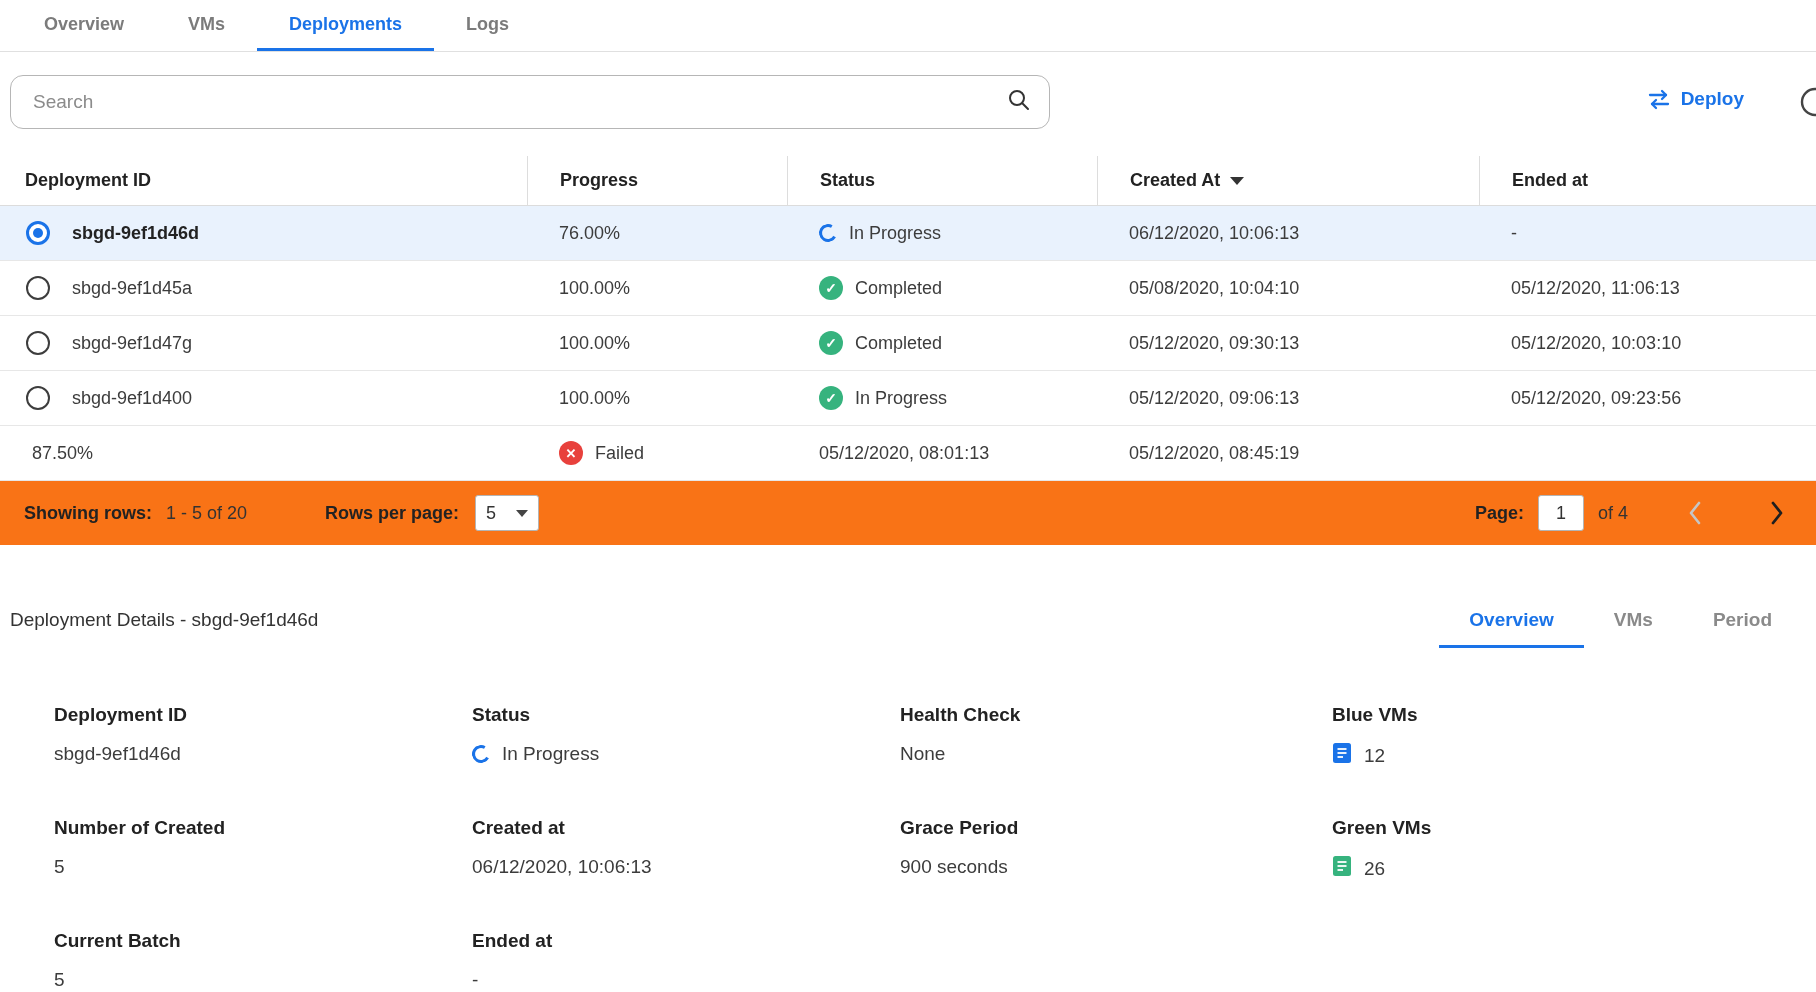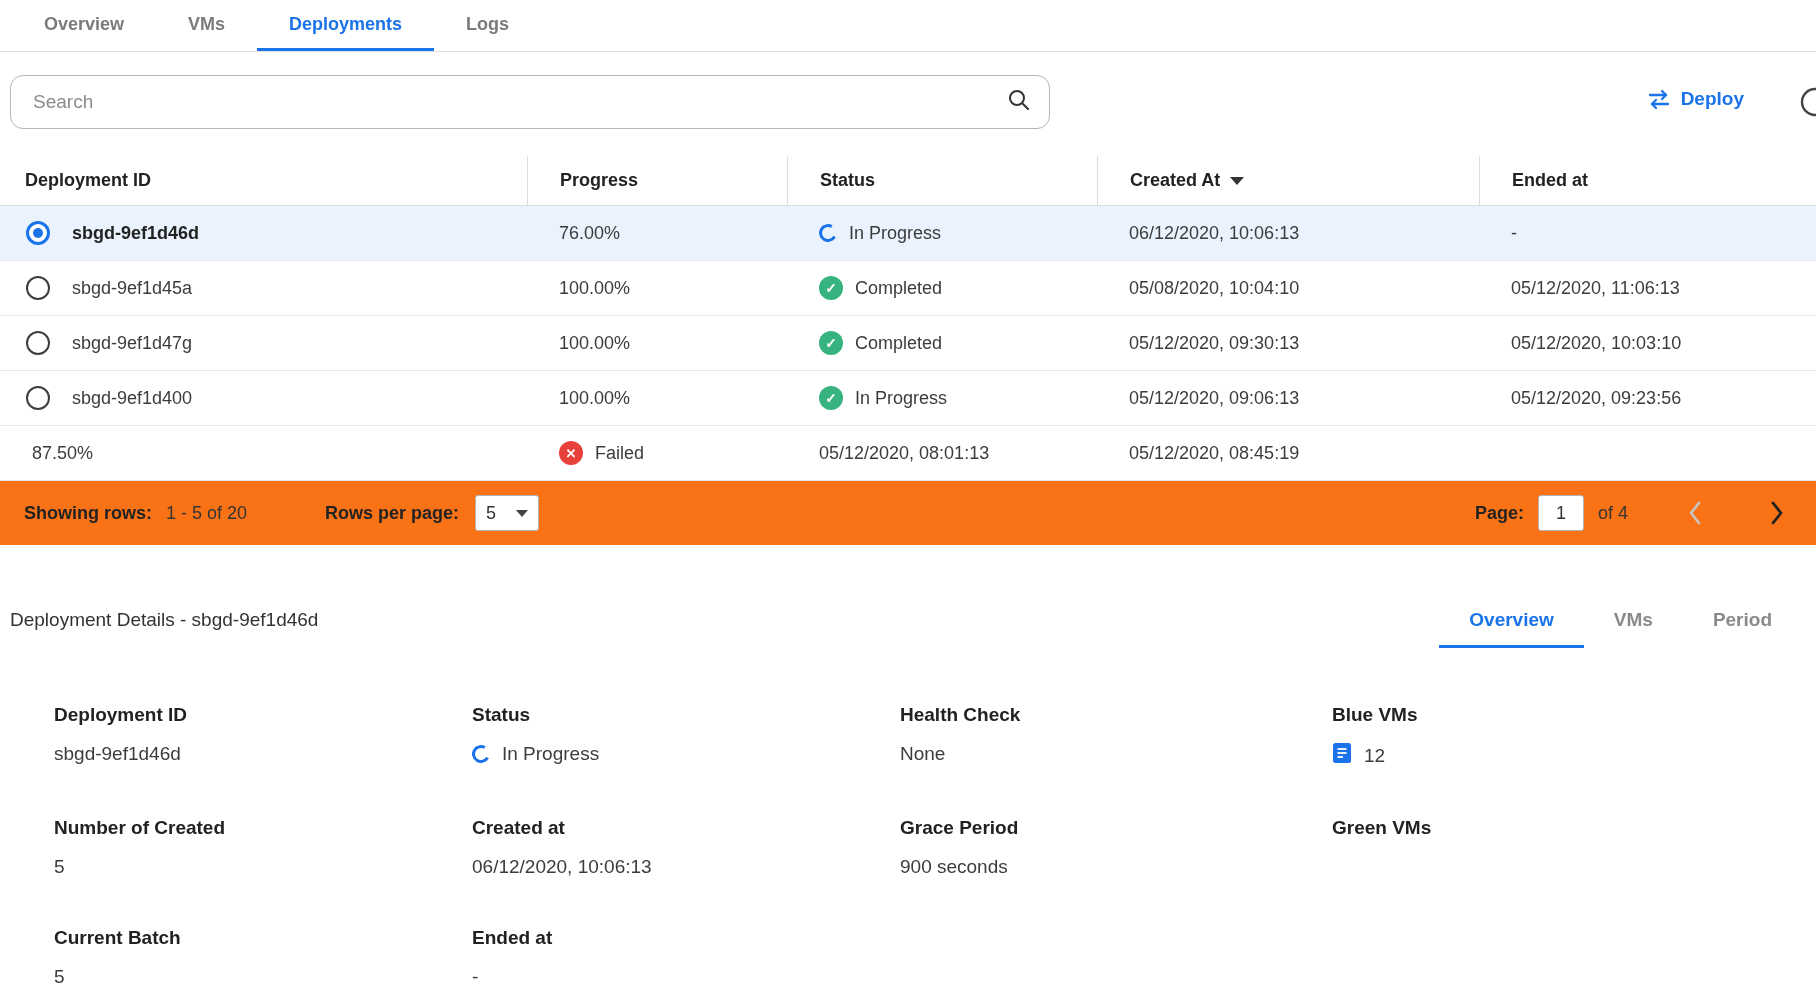--- a/index.html
+++ b/index.html
@@ -271,20 +271,31 @@
     <div class="fvalue">06/12/2020, 10:06:13</div>
   </div>
 
   <div class="field">
     <div class="flabel">Grace Period</div>
     <div class="fvalue">900 seconds</div>
   </div>
 
   <div class="field">
     <div class="flabel">Green VMs</div>
+    <div class="fvalue">
+      <span>
+        <svg width="20" height="22" viewBox="0 0 20 22">
+            <rect x="1" y="1" width="18" height="20" rx="2.5" fill="#36b37e"></rect>
+            <line x1="5.5" y1="7" x2="14.5" y2="7" stroke="#fff" stroke-width="1.8"></line>
+            <line x1="5.5" y1="11" x2="14.5" y2="11" stroke="#fff" stroke-width="1.8"></line>
+            <line x1="5.5" y1="15" x2="11" y2="15" stroke="#fff" stroke-width="1.8"></line>
+          </svg>
+      </span>
+      <span>26</span>
+    </div>
   </div>
 
   <div class="field">
     <div class="flabel">Current Batch</div>
     <div class="fvalue">5</div>
   </div>
 
   <div class="field">
     <div class="flabel">Ended at</div>
     <div class="fvalue">-</div>

